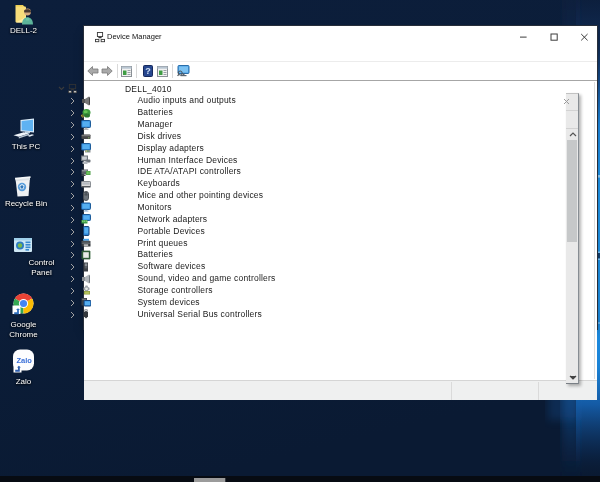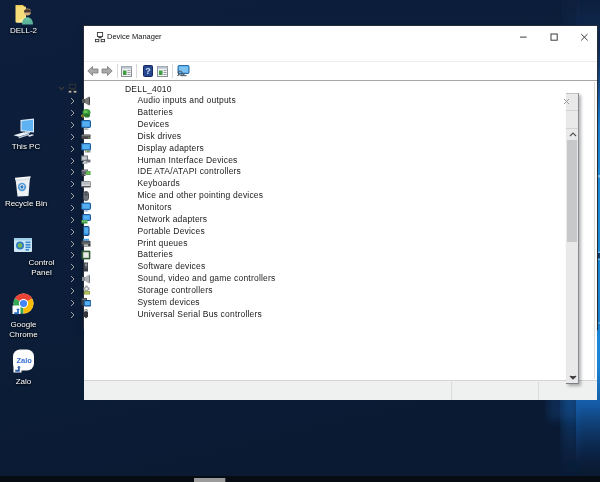--- a/index.html
+++ b/index.html
@@ -276,21 +276,21 @@
       <div class="trow" style="left:0;top:35.52px">
       <svg class="chev" width="5" height="8">
           <path d="M1 1 L4 4 L1 7" stroke="#a2a2a2" stroke-width="1" fill="none"></path>
         </svg>
       <svg class="ticon" width="10" height="10" viewBox="0 0 10 10">
           <rect x="0.5" y="0.5" width="9" height="7" rx="0.8" fill="#2e86d8" stroke="#1d5c9a"></rect>
           <rect x="1.4" y="1.4" width="7.2" height="5.2" fill="#55aef0"></rect>
           <rect x="3.8" y="7.5" width="2.4" height="1" fill="#888"></rect>
           <rect x="2.5" y="8.7" width="5" height="1" fill="#999"></rect>
         </svg>
-      <span class="txt">Devices</span>
+      <span class="txt">Manager</span>
       </div>
       <div class="trow" style="left:0;top:47.36px">
       <svg class="chev" width="5" height="8">
           <path d="M1 1 L4 4 L1 7" stroke="#a2a2a2" stroke-width="1" fill="none"></path>
         </svg>
       <svg class="ticon" width="10" height="10" viewBox="0 0 10 10">
           <rect x="0.5" y="3.5" width="9" height="4.5" rx="0.8" fill="#4a4a4a"></rect>
           <rect x="0.8" y="3.8" width="8.4" height="1.4" fill="#7a7a7a"></rect>
           <circle cx="7.8" cy="6.8" r="0.6" fill="#9ad36a"></circle>
         </svg>

